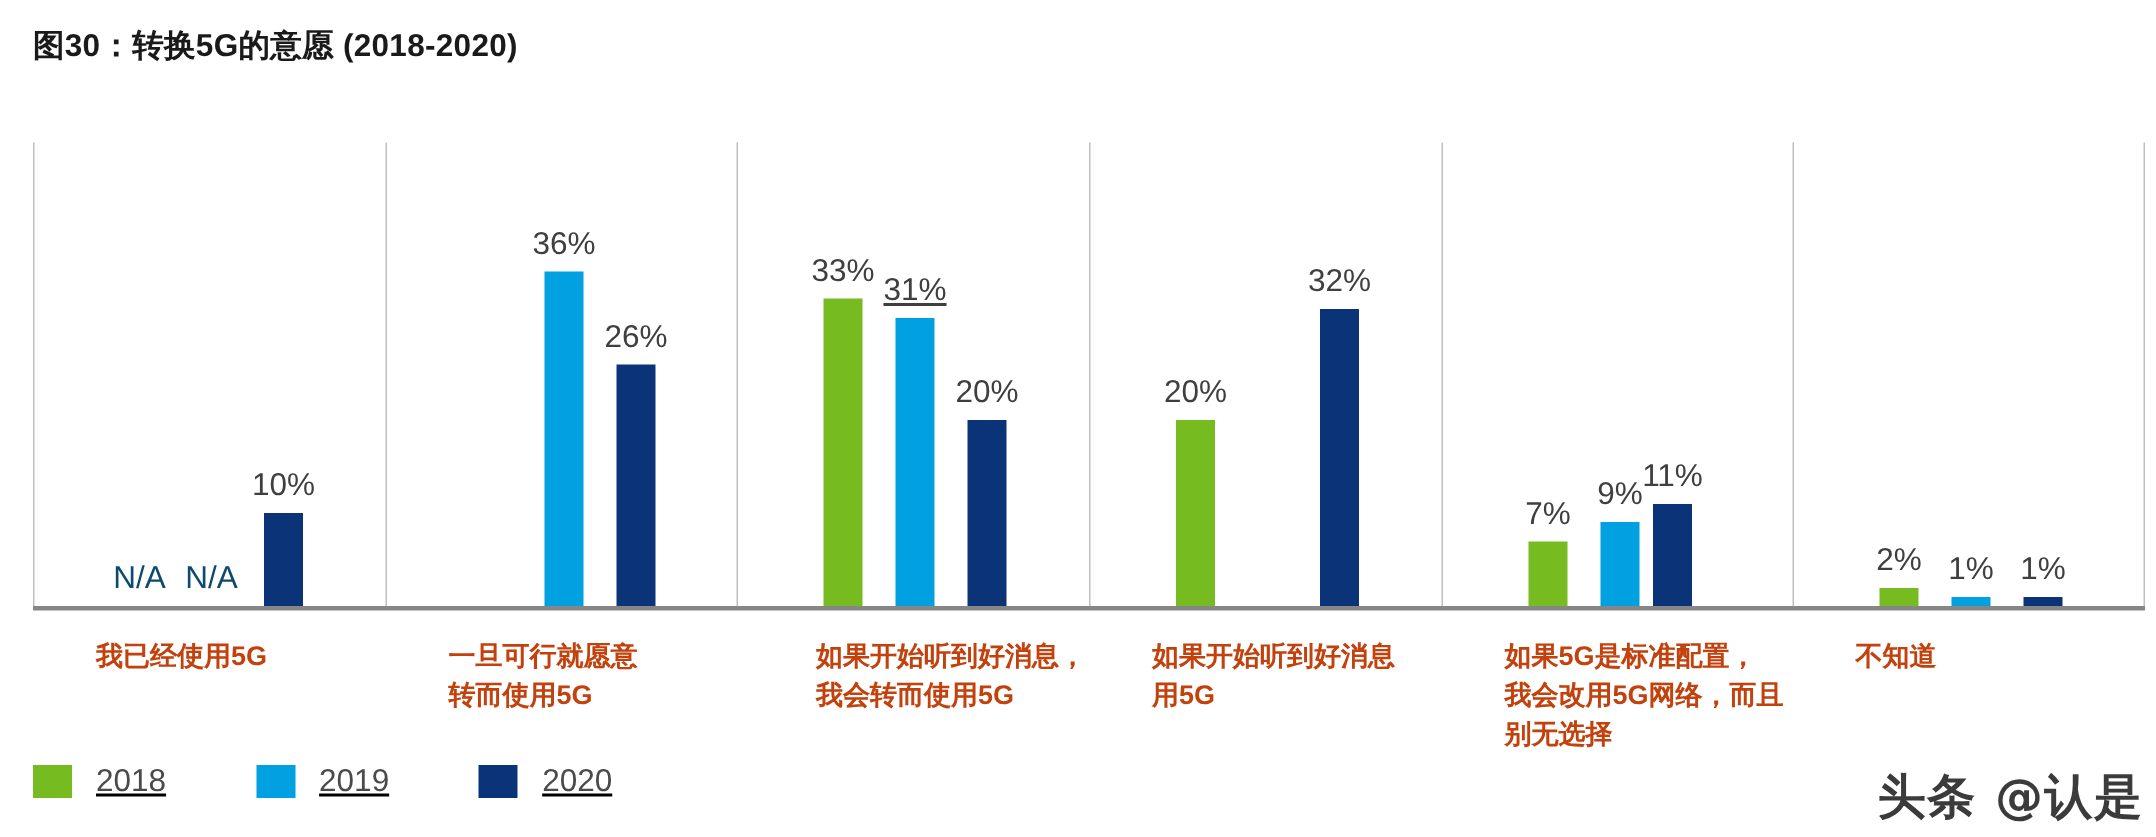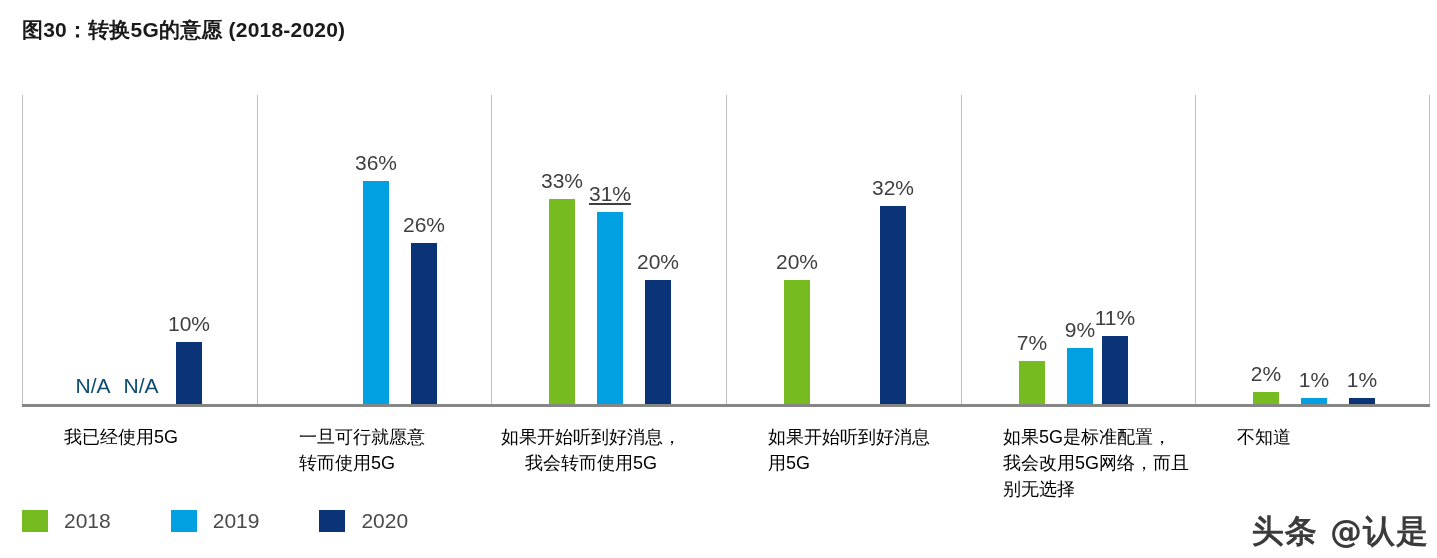--- a/index.html
+++ b/index.html
@@ -97,37 +97,39 @@
   .bar-label.na {
     color: #0c4a6e;
   }
 
   
   .cat-label {
     position: absolute;
     top: 424px;
     font-size: 18px;
     line-height: 26px;
-    color: #000000;
+    color: #c2410c;
     text-align: left;
     white-space: pre-line;
+    font-weight: bold;
   }
 
   
   .legend {
     position: absolute;
     left: 22px;
     top: 509px;
     display: flex;
     align-items: center;
   }
   .legend-item {
     display: flex;
     align-items: center;
     margin-right: 60px;
+    text-decoration: underline;
   }
   .legend-swatch {
     width: 26px;
     height: 22px;
     margin-right: 16px;
   }
   .legend-text {
     font-size: 21px;
     color: #4a4a4a;
   }
@@ -236,21 +238,21 @@
           <div class="bar-label" style="bottom: 12px;">1%</div>
         </div>
       </div>
     </div>
 </div>
 
 <div id="cat-labels">
     <div class="cat-label" style="left: 64px;">我已经使用5G</div>
     <div class="cat-label" style="left: 299px;">一旦可行就愿意
 转而使用5G</div>
-    <div class="cat-label" style="left: 501px; text-align: center;">如果开始听到好消息，
+    <div class="cat-label" style="left: 544px;">如果开始听到好消息，
 我会转而使用5G</div>
     <div class="cat-label" style="left: 768px;">如果开始听到好消息
 用5G</div>
     <div class="cat-label" style="left: 1003px;">如果5G是标准配置，
 我会改用5G网络，而且
 别无选择</div>
     <div class="cat-label" style="left: 1237px;">不知道</div>
   </div>
 
 <div class="legend" id="legend">

